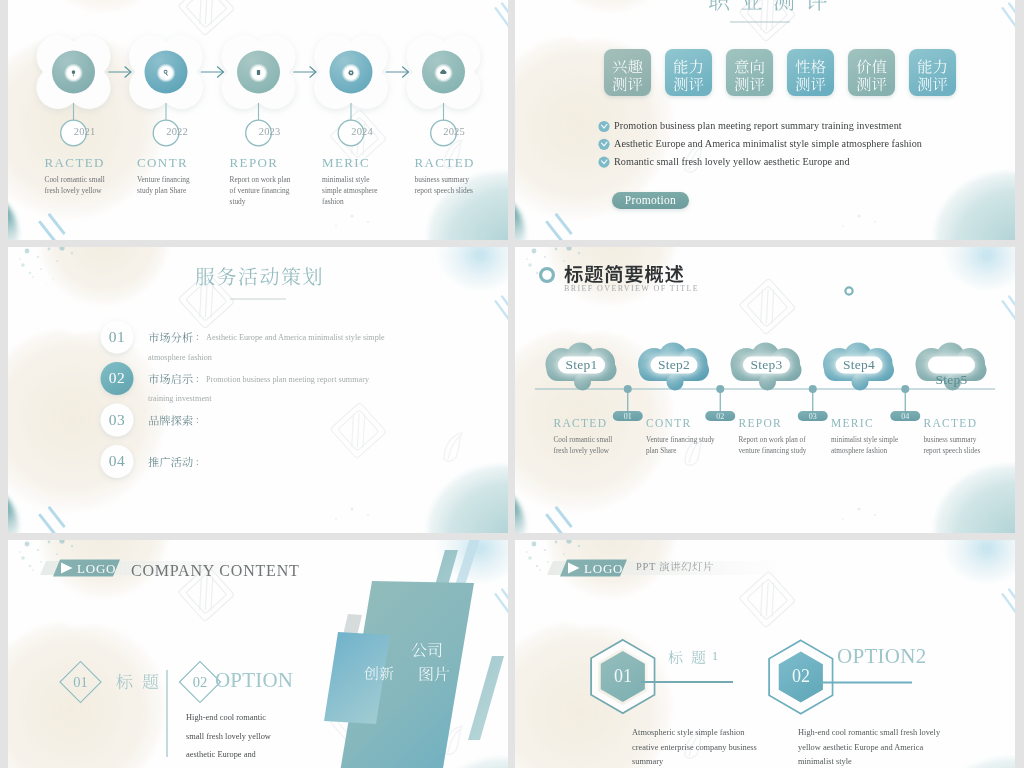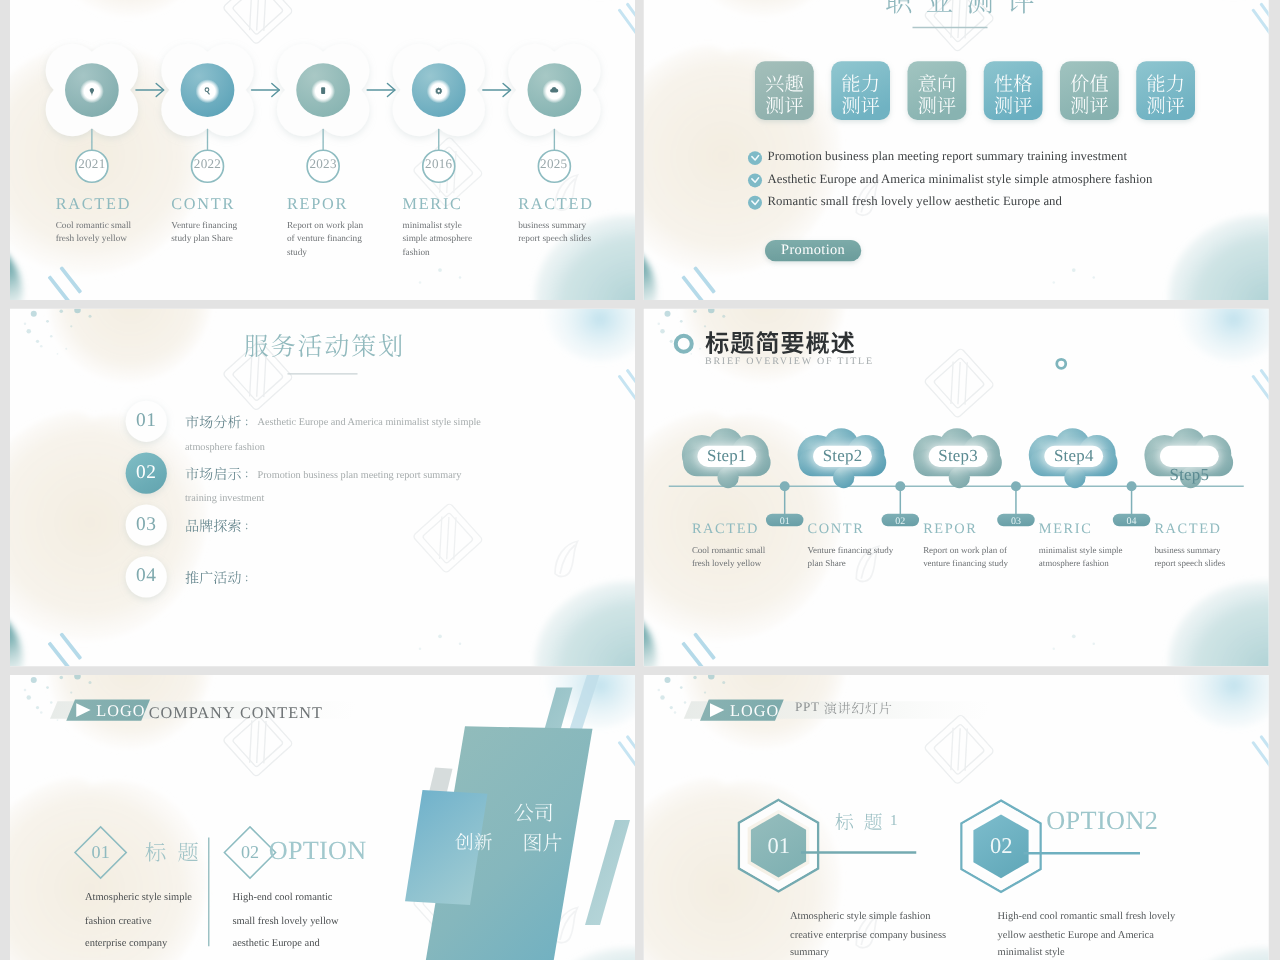--- a/index.html
+++ b/index.html
@@ -9,36 +9,36 @@
        font-family:"Liberation Serif",serif}
   #grid{position:absolute;left:0;top:0;width:1024px;height:768px}
   .slide{position:absolute;width:500px;height:286px;overflow:hidden;background:#fefefe}
   .c1{left:8px}.c2{left:515px}
   .r1{top:-46px}.r2{top:247px}.r3{top:540px}
   .bg{position:absolute;left:0;top:0}
   .layer{position:absolute;left:0;top:0;overflow:visible}
   .wm{position:absolute;left:0;top:0;pointer-events:none}
   svg{display:block}
 
-  .s1yr{position:absolute;width:44px;text-align:center;font-size:10.5px;color:#9aa8ab;letter-spacing:.2px}
+  .s1yr{position:absolute;width:44px;text-align:right;font-size:10.5px;color:#9aa8ab;letter-spacing:.2px}
   .s1t{position:absolute;width:120px;font-size:13px;letter-spacing:1.4px;color:#8fbabf}
   .s1d{position:absolute;width:66px;font-size:7.4px;line-height:11px;color:#6f7376}
   .s2b{position:absolute;left:99px;width:400px;font-size:10.2px;color:#3f4345;letter-spacing:.05px}
   .s2tag{position:absolute;left:97px;top:240px;width:77px;text-align:center;font-size:11.5px;color:#fdfdfd;letter-spacing:.3px}
   .s3n{position:absolute;width:42px;text-align:center;font-size:15.5px;letter-spacing:.5px}
   .s3xw{position:absolute;left:140px;width:243px;font-size:8.2px;line-height:19.5px;color:#a6acad}
   .s3pad{float:left;width:58px;height:14px}
   .s3x{color:#a6acad}
   .s4sub{position:absolute;left:49px;top:37px;font-size:8px;letter-spacing:1.4px;color:#a6acae}
   .s4st{position:absolute;width:80px;text-align:center;font-size:13.5px;color:#5b8b92;letter-spacing:.2px}
   .s4t{position:absolute;width:100px;font-size:11.5px;letter-spacing:1.3px;color:#8fbabf}
   .s4d{position:absolute;width:70px;font-size:7.2px;line-height:11px;color:#6f7376}
   .s4n{position:absolute;width:30px;text-align:center;font-size:8px;line-height:9.5px;color:#e2f2f3}
   .s5logo{position:absolute;left:69px;top:20.5px;width:44px;text-align:left;font-size:13px;color:#fdfdfd;letter-spacing:.8px}
-  .s5hdr{position:absolute;left:111px;top:21.5px;font-size:13px;color:#6f7476;letter-spacing:.8px}
+  .s5hdr{position:absolute;left:123px;top:21.5px;font-size:16px;color:#6f7476;letter-spacing:.8px}
   .s5n{position:absolute;top:134px;width:42px;text-align:center;font-size:14.5px;color:#8fbabf}
   .s5t2{position:absolute;left:207px;top:128px;font-size:21px;color:#a1c8cd;letter-spacing:.2px}
   .s5d{position:absolute;top:169px;width:92px;font-size:8.4px;line-height:18.5px;color:#4a4e50}
   .s6logo{position:absolute;left:69px;top:20.5px;width:44px;text-align:left;font-size:13px;color:#fdfdfd;letter-spacing:.8px}
   .s6hdrl{position:absolute;left:121px;top:21px;font-size:10.5px;color:#8e9293;letter-spacing:.6px}
   .s6n{position:absolute;top:126px;width:60px;text-align:center;font-size:18px;color:#f0f8f9}
   .s6t1suffix{position:absolute;left:197px;top:109px;font-size:12px;color:#9cc0c4}
   .s6t2{position:absolute;left:322px;top:104px;font-size:21px;color:#9dc6cb;letter-spacing:.3px}
   .s6d{position:absolute;top:186px;width:126px;font-size:8.4px;line-height:14.7px;color:#55595b}
 </style>
@@ -267,21 +267,21 @@
       </svg>
       <div class="s1yr" style="left:43.5px;top:171.5px">2021</div>
       <div class="s1t" style="left:36.5px;top:201px">RACTED</div>
       <div class="s1d" style="left:36.5px;top:220px">Cool romantic small fresh lovely yellow</div>
       <div class="s1yr" style="left:136px;top:171.5px">2022</div>
       <div class="s1t" style="left:129px;top:201px">CONTR</div>
       <div class="s1d" style="left:129px;top:220px">Venture financing study plan Share</div>
       <div class="s1yr" style="left:228.5px;top:171.5px">2023</div>
       <div class="s1t" style="left:221.5px;top:201px">REPOR</div>
       <div class="s1d" style="left:221.5px;top:220px">Report on work plan of venture financing study</div>
-      <div class="s1yr" style="left:321px;top:171.5px">2016</div>
+      <div class="s1yr" style="left:321px;top:171.5px">2024</div>
       <div class="s1t" style="left:314px;top:201px">MERIC</div>
       <div class="s1d" style="left:314px;top:220px">minimalist style simple atmosphere fashion</div>
       <div class="s1yr" style="left:413px;top:171.5px">2025</div>
       <div class="s1t" style="left:406.5px;top:201px">RACTED</div>
       <div class="s1d" style="left:406.5px;top:220px">business summary report speech slides</div>
     </div>
 <div class="slide c2 r1">
       <svg class="bg" width="500" height="286" viewBox="0 0 500 286">
         <defs>
           <radialGradient id="bg1a" cx="50%" cy="48%" r="54%">
@@ -970,21 +970,20 @@
         <g fill="#f4fafb">
           <path d="M32 -80Q40 -76 45 -72Q50 -69 53 -65Q56 -62 58 -59Q59 -56 58 -54Q58 -52 57 -52Q55 -51 53 -53Q52 -56 50 -59Q47 -63 44 -66Q41 -70 37 -73Q34 -76 31 -79ZM14 -52 15 -53 21 -50H20V-4Q20 -3 21 -2Q22 -2 25 -2H37Q41 -2 44 -2Q47 -2 48 -2Q49 -2 50 -3Q50 -3 50 -4Q51 -5 52 -10Q53 -14 54 -19H55L55 -3Q57 -2 57 -2Q58 -1 58 -0Q58 1 56 2Q55 3 50 3Q46 4 37 4H25Q20 4 18 3Q16 2 15 1Q14 -1 14 -3V-50ZM42 -50 45 -53 52 -48Q52 -47 49 -46Q49 -40 49 -36Q48 -31 48 -28Q48 -25 47 -23Q46 -21 45 -20Q44 -19 42 -18Q40 -18 37 -18Q37 -19 37 -20Q37 -21 36 -22Q35 -22 33 -23Q31 -23 29 -23V-25Q30 -25 32 -25Q34 -25 36 -25Q38 -25 39 -25Q41 -25 42 -25Q43 -26 43 -32Q43 -38 43 -50ZM46 -50V-47H18V-50ZM39 -80Q38 -79 37 -78Q36 -78 35 -78Q32 -73 27 -66Q22 -60 16 -53Q11 -47 4 -42L2 -43Q8 -49 14 -56Q19 -63 23 -70Q27 -78 29 -84ZM93 -83Q93 -82 92 -81Q92 -80 90 -80V-1Q90 1 89 3Q89 5 87 6Q85 7 80 8Q80 6 80 5Q79 4 78 3Q77 2 75 2Q73 1 70 1V-1Q70 -1 72 -1Q73 -1 75 -0Q77 -0 79 -0Q81 -0 82 -0Q83 -0 84 -1Q84 -1 84 -2V-84ZM74 -70Q74 -69 73 -68Q72 -68 70 -67V-18Q70 -17 69 -17Q69 -16 68 -16Q67 -16 66 -16H64V-71Z" transform="translate(356.00,139.00) scale(0.1500)"></path>
           <path d="M24 -23Q24 -22 23 -22Q22 -21 20 -21Q19 -18 16 -14Q14 -10 11 -6Q9 -2 5 1L4 -0Q6 -4 9 -9Q11 -13 12 -18Q14 -23 15 -26ZM22 -84Q26 -83 28 -81Q31 -79 32 -78Q33 -76 33 -74Q33 -73 32 -72Q32 -71 30 -71Q29 -71 28 -72Q27 -74 25 -78Q23 -81 20 -83ZM31 -1Q31 1 30 3Q30 5 28 6Q26 7 22 8Q22 6 22 5Q22 4 21 3Q20 3 18 2Q17 2 14 1V-0Q14 -0 15 -0Q16 -0 18 0Q20 0 21 0Q23 0 23 0Q24 0 25 -0Q25 -1 25 -2V-48H31ZM83 6Q83 6 81 7Q80 8 78 8H77V-49H83ZM94 -77Q94 -77 92 -77Q91 -77 90 -77Q86 -76 81 -75Q76 -73 70 -72Q64 -71 59 -70L59 -72Q63 -73 69 -75Q74 -77 79 -80Q84 -82 87 -84ZM64 -73Q63 -72 62 -72V-43Q62 -36 61 -30Q60 -23 58 -16Q56 -9 52 -3Q48 3 41 8L40 6Q47 -0 50 -8Q54 -16 55 -25Q56 -34 56 -43V-76ZM88 -55Q88 -55 89 -54Q90 -53 92 -52Q93 -51 94 -50Q96 -49 97 -48Q97 -47 96 -46Q95 -46 94 -46H59V-49H84ZM47 -63Q47 -62 46 -62Q45 -61 43 -61Q42 -58 39 -54Q37 -50 34 -46H32Q33 -49 34 -52Q35 -56 36 -59Q37 -63 38 -66ZM14 -67Q18 -64 20 -61Q22 -59 23 -57Q23 -54 23 -52Q23 -51 22 -50Q21 -49 20 -49Q19 -49 18 -50Q18 -54 16 -58Q14 -63 13 -66ZM35 -25Q39 -23 42 -20Q44 -18 45 -15Q47 -13 46 -11Q46 -9 46 -8Q45 -7 43 -7Q42 -6 41 -8Q41 -11 40 -14Q39 -17 37 -19Q35 -22 34 -24ZM46 -53Q46 -53 47 -52Q49 -51 51 -50Q52 -48 54 -47Q54 -45 51 -45H5L4 -48H42ZM44 -38Q44 -38 46 -37Q47 -36 49 -34Q51 -33 52 -31Q52 -30 49 -30H7L6 -33H40ZM45 -75Q45 -75 46 -74Q47 -73 49 -71Q51 -70 53 -68Q52 -67 50 -67H7L6 -70H41Z" transform="translate(371.00,139.00) scale(0.1500)"></path>
         </g>
       </svg>
       <div class="s5logo">LOGO</div>
       <div class="s5hdr">COMPANY CONTENT</div>
       <div class="s5n" style="left:51.5px">01</div>
       <div class="s5n" style="left:171px">02</div>
       <div class="s5t2">OPTION</div>
-      <div class="s5d" style="left:60px;width:86px">Atmospheric style simple fashion creative enterprise company</div>
       <div class="s5d" style="left:178px">High-end cool romantic small fresh lovely yellow aesthetic Europe and</div>
     </div>
 <div class="slide c2 r3">
       <svg class="bg" width="500" height="286" viewBox="0 0 500 286">
         <defs>
           <radialGradient id="bg5a" cx="50%" cy="48%" r="54%">
             <stop offset="0%" stop-color="#e9dcc4" stop-opacity=".5"></stop>
             <stop offset="72%" stop-color="#ede4d3" stop-opacity=".44"></stop>
             <stop offset="92%" stop-color="#f4ede2" stop-opacity=".2"></stop>
             <stop offset="100%" stop-color="#f9f6f0" stop-opacity="0"></stop>

